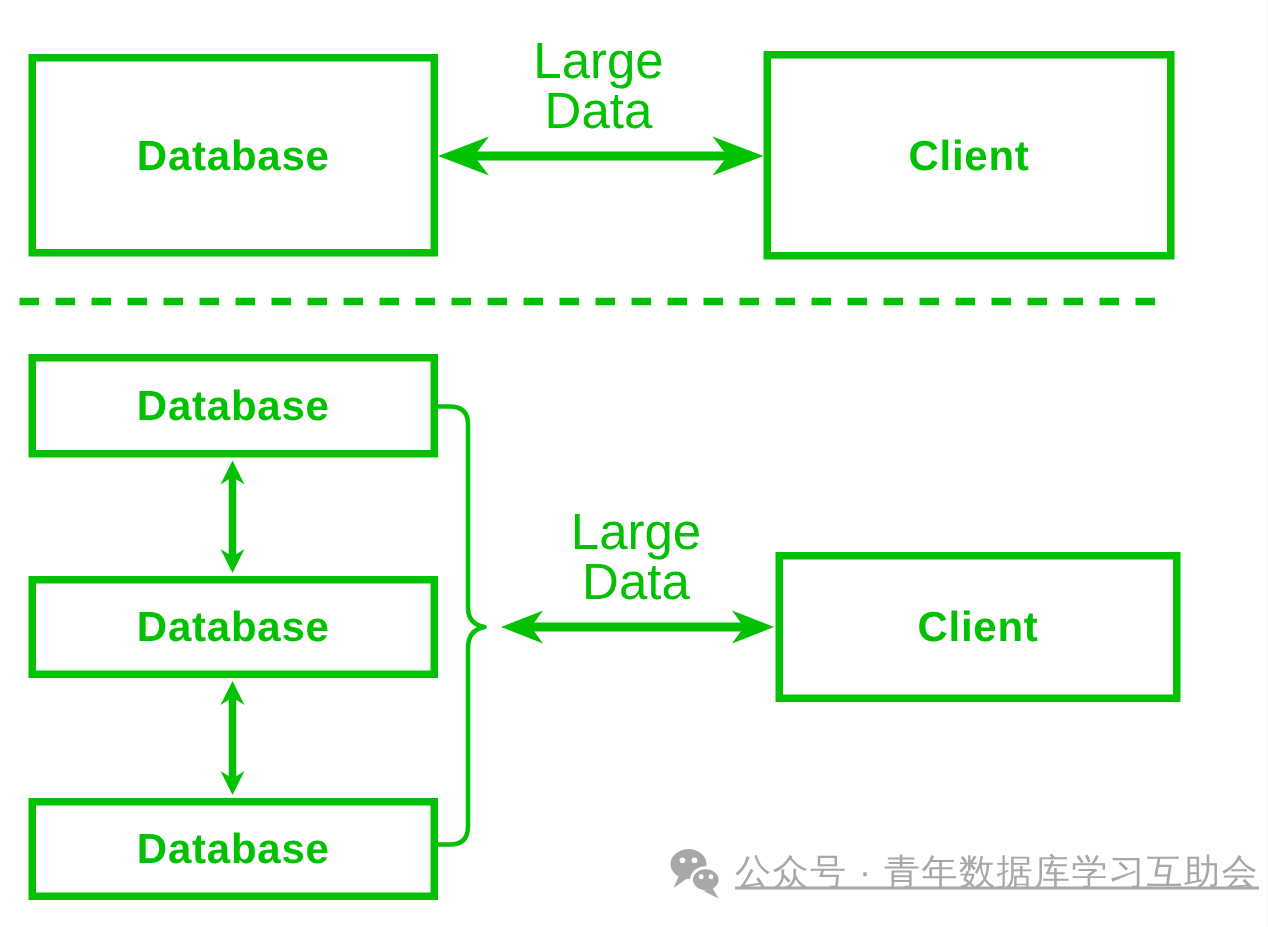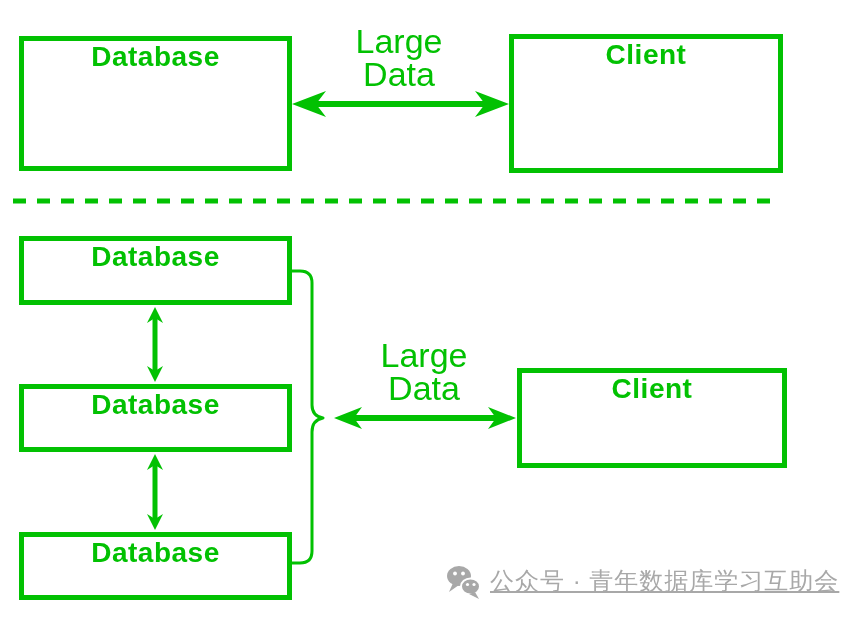--- a/index.html
+++ b/index.html
@@ -5,21 +5,21 @@
   :root { --green:#02C102; --watermark-gray:#A8A8A8; --background:#FFFFFF; }
   * { margin:0; padding:0; box-sizing:border-box; }
   body { font-family:"Liberation Sans","DejaVu Sans",sans-serif; background:#e8e8e8; }
   .stage {
     position:relative; width:845px; height:618px;
     background:var(--background); overflow:hidden;
   }
   svg.overlay { position:absolute; left:0; top:0; width:845px; height:618px; }
   .box {
     position:absolute; border:5px solid var(--green); background:var(--background);
-    display:flex; justify-content:center;
+    display:flex; align-items:center; justify-content:center;
     font-weight:bold; font-size:28px; color:var(--green);
     letter-spacing:0.5px;
   }
   .box-db-top     { left:19px;  top:36px;  width:273px; height:135px; }
   .box-client-top { left:509px; top:34px;  width:274px; height:139px; }
   .box-db-1       { left:19px;  top:236px; width:273px; height:69px; }
   .box-db-2       { left:19px;  top:384px; width:273px; height:68px; }
   .box-db-3       { left:19px;  top:532px; width:273px; height:68px; }
   .box-client-bot { left:517px; top:368px; width:270px; height:100px; }
   .arrow-label {

